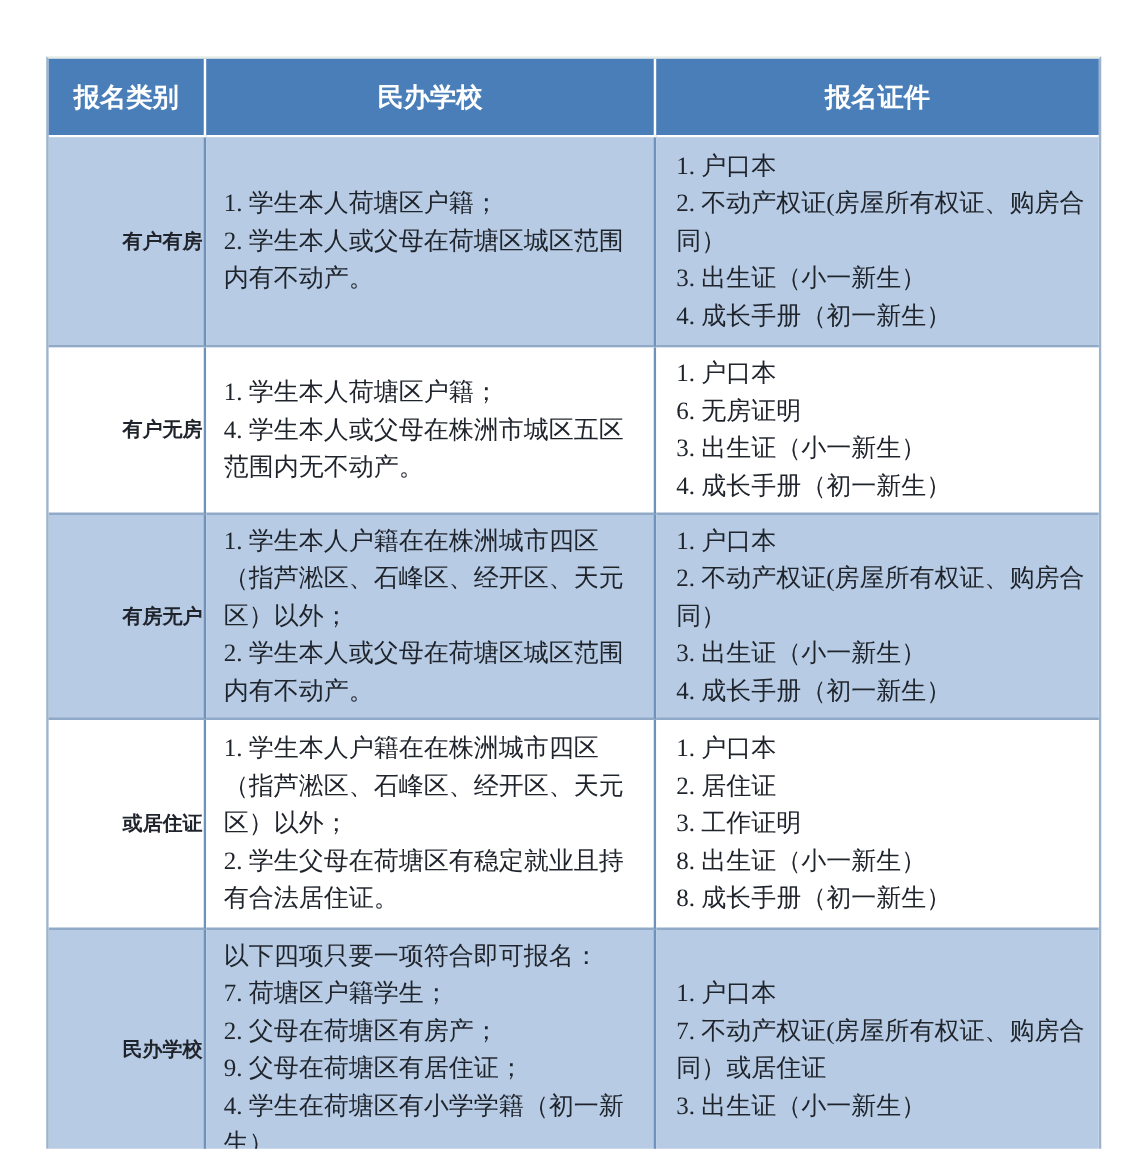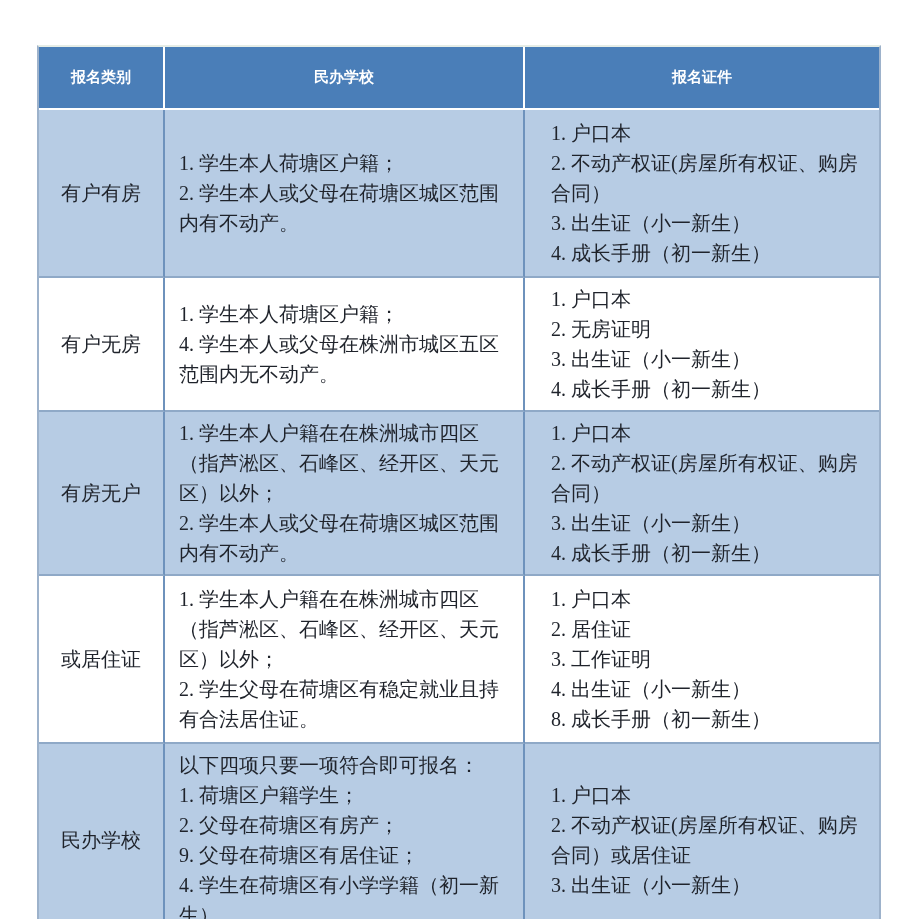--- a/index.html
+++ b/index.html
@@ -22,41 +22,41 @@
     table-layout:fixed;width:840px;
   }
   col.c1{width:126px;}
   col.c2{width:360px;}
   col.c3{width:354px;}
   th,td{box-sizing:border-box;vertical-align:middle;overflow:hidden;}
   thead tr{height:63px;}
   th{
     background:#4a7eb8;
     color:#ffffff;
-    font-size:15px;font-weight:bold;
+    font-size:21px;font-weight:bold;
     text-align:center;
     border-bottom:2px solid #ffffff;
   }
   th:not(:last-child){border-right:2px solid #ffffff;}
   td:not(:last-child){border-right:2px solid #6e92bc;}
   tbody tr:not(:last-child) td{border-bottom:2px solid #8fa9c7;}
   tbody tr:nth-child(odd) td{background:#b7cce4;}
   tbody tr:nth-child(even) td{background:#ffffff;}
   tbody tr:nth-child(1){height:168px;}
   tbody tr:nth-child(2){height:115px;}
   tbody tr:nth-child(3){height:164px;}
   tbody tr:nth-child(4){height:168px;}
   tbody tr:nth-child(5){height:167px;}
   td.cat{
-    text-align:center;
-    font-weight:normal;
-    font-size:20px;
+    text-align:right;
+    font-weight:bold;
+    font-size:16px;
   }
   td.cond{padding:6px 8px 6px 14px;}
-  td.docs{padding:6px 10px 6px 26px;}
+  td.docs{padding:6px 10px 6px 16px;}
   .line{
     font-size:20px;
     line-height:30px;
     text-align:left;
     word-break:normal;
   }
 </style>
 </head>
 <body>
 
@@ -92,21 +92,21 @@
         </tr>
 
         <tr>
           <td class="cat">有户无房</td>
           <td class="cond">
             <div class="line">1. 学生本人荷塘区户籍；</div>
             <div class="line">4. 学生本人或父母在株洲市城区五区范围内无不动产。</div>
           </td>
           <td class="docs">
             <div class="line">1. 户口本</div>
-            <div class="line">2. 无房证明</div>
+            <div class="line">6. 无房证明</div>
             <div class="line">3. 出生证（小一新生）</div>
             <div class="line">4. 成长手册（初一新生）</div>
           </td>
         </tr>
 
         <tr>
           <td class="cat">有房无户</td>
           <td class="cond">
             <div class="line">1. 学生本人户籍在在株洲城市四区（指芦淞区、石峰区、经开区、天元区）以外；</div>
             <div class="line">2. 学生本人或父母在荷塘区城区范围内有不动产。</div>
@@ -122,37 +122,37 @@
         <tr>
           <td class="cat">或居住证</td>
           <td class="cond">
             <div class="line">1. 学生本人户籍在在株洲城市四区（指芦淞区、石峰区、经开区、天元区）以外；</div>
             <div class="line">2. 学生父母在荷塘区有稳定就业且持有合法居住证。</div>
           </td>
           <td class="docs">
             <div class="line">1. 户口本</div>
             <div class="line">2. 居住证</div>
             <div class="line">3. 工作证明</div>
-            <div class="line">4. 出生证（小一新生）</div>
+            <div class="line">8. 出生证（小一新生）</div>
             <div class="line">8. 成长手册（初一新生）</div>
           </td>
         </tr>
 
         <tr>
           <td class="cat">民办学校</td>
           <td class="cond">
             <div class="line">以下四项只要一项符合即可报名：</div>
-            <div class="line">1. 荷塘区户籍学生；</div>
+            <div class="line">7. 荷塘区户籍学生；</div>
             <div class="line">2. 父母在荷塘区有房产；</div>
             <div class="line">9. 父母在荷塘区有居住证；</div>
             <div class="line">4. 学生在荷塘区有小学学籍（初一新生）</div>
           </td>
           <td class="docs">
             <div class="line">1. 户口本</div>
-            <div class="line">2. 不动产权证(房屋所有权证、购房合同）或居住证</div>
+            <div class="line">7. 不动产权证(房屋所有权证、购房合同）或居住证</div>
             <div class="line">3. 出生证（小一新生）</div>
           </td>
         </tr>
 
       </tbody>
     </table>
   </div>
 </div>
 
 </body></html>

